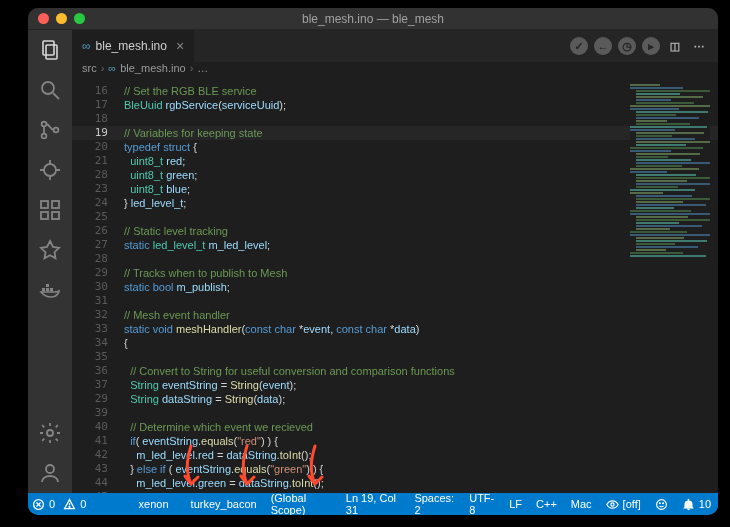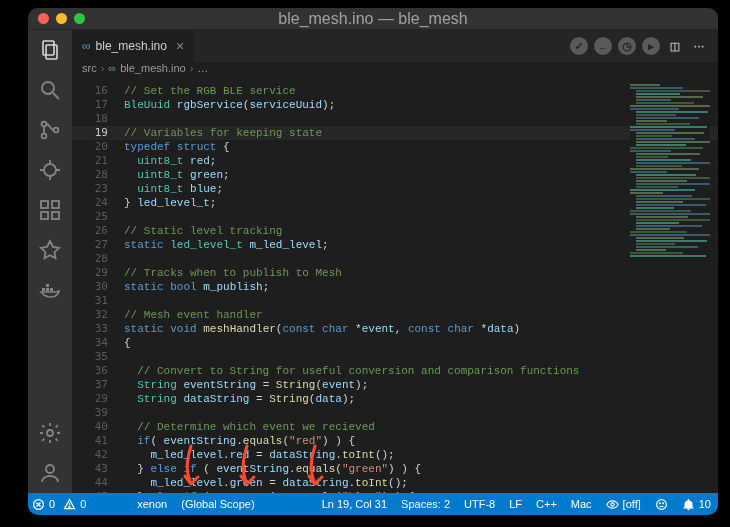--- a/index.html
+++ b/index.html
@@ -27,21 +27,21 @@
     -webkit-app-region: drag;
     border-bottom: 1px solid #252526;
   }
   .traffic { display: flex; gap: 7px; margin-left: 10px; }
   .tl-btn { width: 11px; height: 11px; border-radius: 50%; }
   .tl-close { background: #ff5f57; }
   .tl-min { background: #febc2e; }
   .tl-max { background: #28c840; }
   .title-text {
     position: absolute; left: 0; right: 0; text-align: center;
-    color: #a2a2a2; font-size: 16px; pointer-events: none;
+    color: #a2a2a2; font-size: 12px; pointer-events: none;
   }
   
   .body-row { flex: 1; display: flex; min-height: 0; }
   
   .activitybar {
     width: 44px; background: #333333;
     display: flex; flex-direction: column; align-items: center;
     padding-top: 6px; gap: 12px;
   }
   .activitybar .spacer { flex: 1; }
@@ -88,21 +88,21 @@
   .gutter {
     position: absolute; left: 0; top: 0; bottom: 0; width: 46px;
     background: #1e1e1e; color: #5a5a5a; font-family: Menlo, Consolas, monospace;
     font-size: 11px; text-align: right; padding-right: 10px; padding-top: 2px;
     line-height: 14px;
   }
   .gutter .ln { height: 14px; }
   .gutter .ln.cursor { color: #c6c6c6; }
   .code {
     position: absolute; left: 52px; top: 0; right: 94px; bottom: 0;
-    font-family: Liberation Mono, monospace; font-size: 11px; line-height: 14px;
+    font-family: Liberation Sans, sans-serif; font-size: 11px; line-height: 14px;
     padding-top: 2px; color: #d4d4d4; white-space: pre;
   }
   .code .row { height: 14px; }
   .code .row.cursor-line { background: rgba(255,255,255,0.04); margin-left: -52px; padding-left: 52px; margin-right: -94px; padding-right: 94px; }
   
   .cmt { color: #6a9955; }
   .kw  { color: #569cd6; }
   .typ { color: #4ec9b0; }
   .fn  { color: #dcdcaa; }
   .var { color: #9cdcfe; }
@@ -127,21 +127,21 @@
     display: flex; align-items: center; font-size: 11px;
     padding: 0 0px;
   }
   .statusbar .sb-item {
     padding: 0 7px; height: 100%; display: flex; align-items: center; gap: 4px;
     cursor: pointer;
   }
   .statusbar .sb-spacer { flex: 1; }
   .sb-icon svg { width: 13px; height: 13px; display: block; }
   .statusbar .tight { padding: 0 4px; }
-  .statusbar .underlined { text-underline-offset: 2px; }
+  .statusbar .underlined { text-underline-offset: 2px; margin-left: 8px; }
   
   .scope { }
   
   .arrow {
     position: absolute; width: 30px; height: 46px; pointer-events: none;
   }
   .arrow svg { width: 100%; height: 100%; }
 </style>
 </head>
 <body>
@@ -367,20 +367,23 @@
             <line x1="8" y1="6" x2="8" y2="9"></line>
             <circle cx="8" cy="11" r="0.6" fill="currentColor"></circle>
           </svg>
       </span>
       <span>0</span>
     </div>
     <div style="width:40px"></div>
     <div class="sb-item underlined">
         <span>xenon</span>
       </div>
+    <div class="sb-item underlined">
+        <span>turkey_bacon</span>
+      </div>
     <div class="sb-item scope">
         <span>(Global Scope)</span>
       </div>
     <div class="sb-spacer"></div>
     <div class="sb-item">
         <span>Ln 19, Col 31</span>
       </div>
     <div class="sb-item">
         <span>Spaces: 2</span>
       </div>

